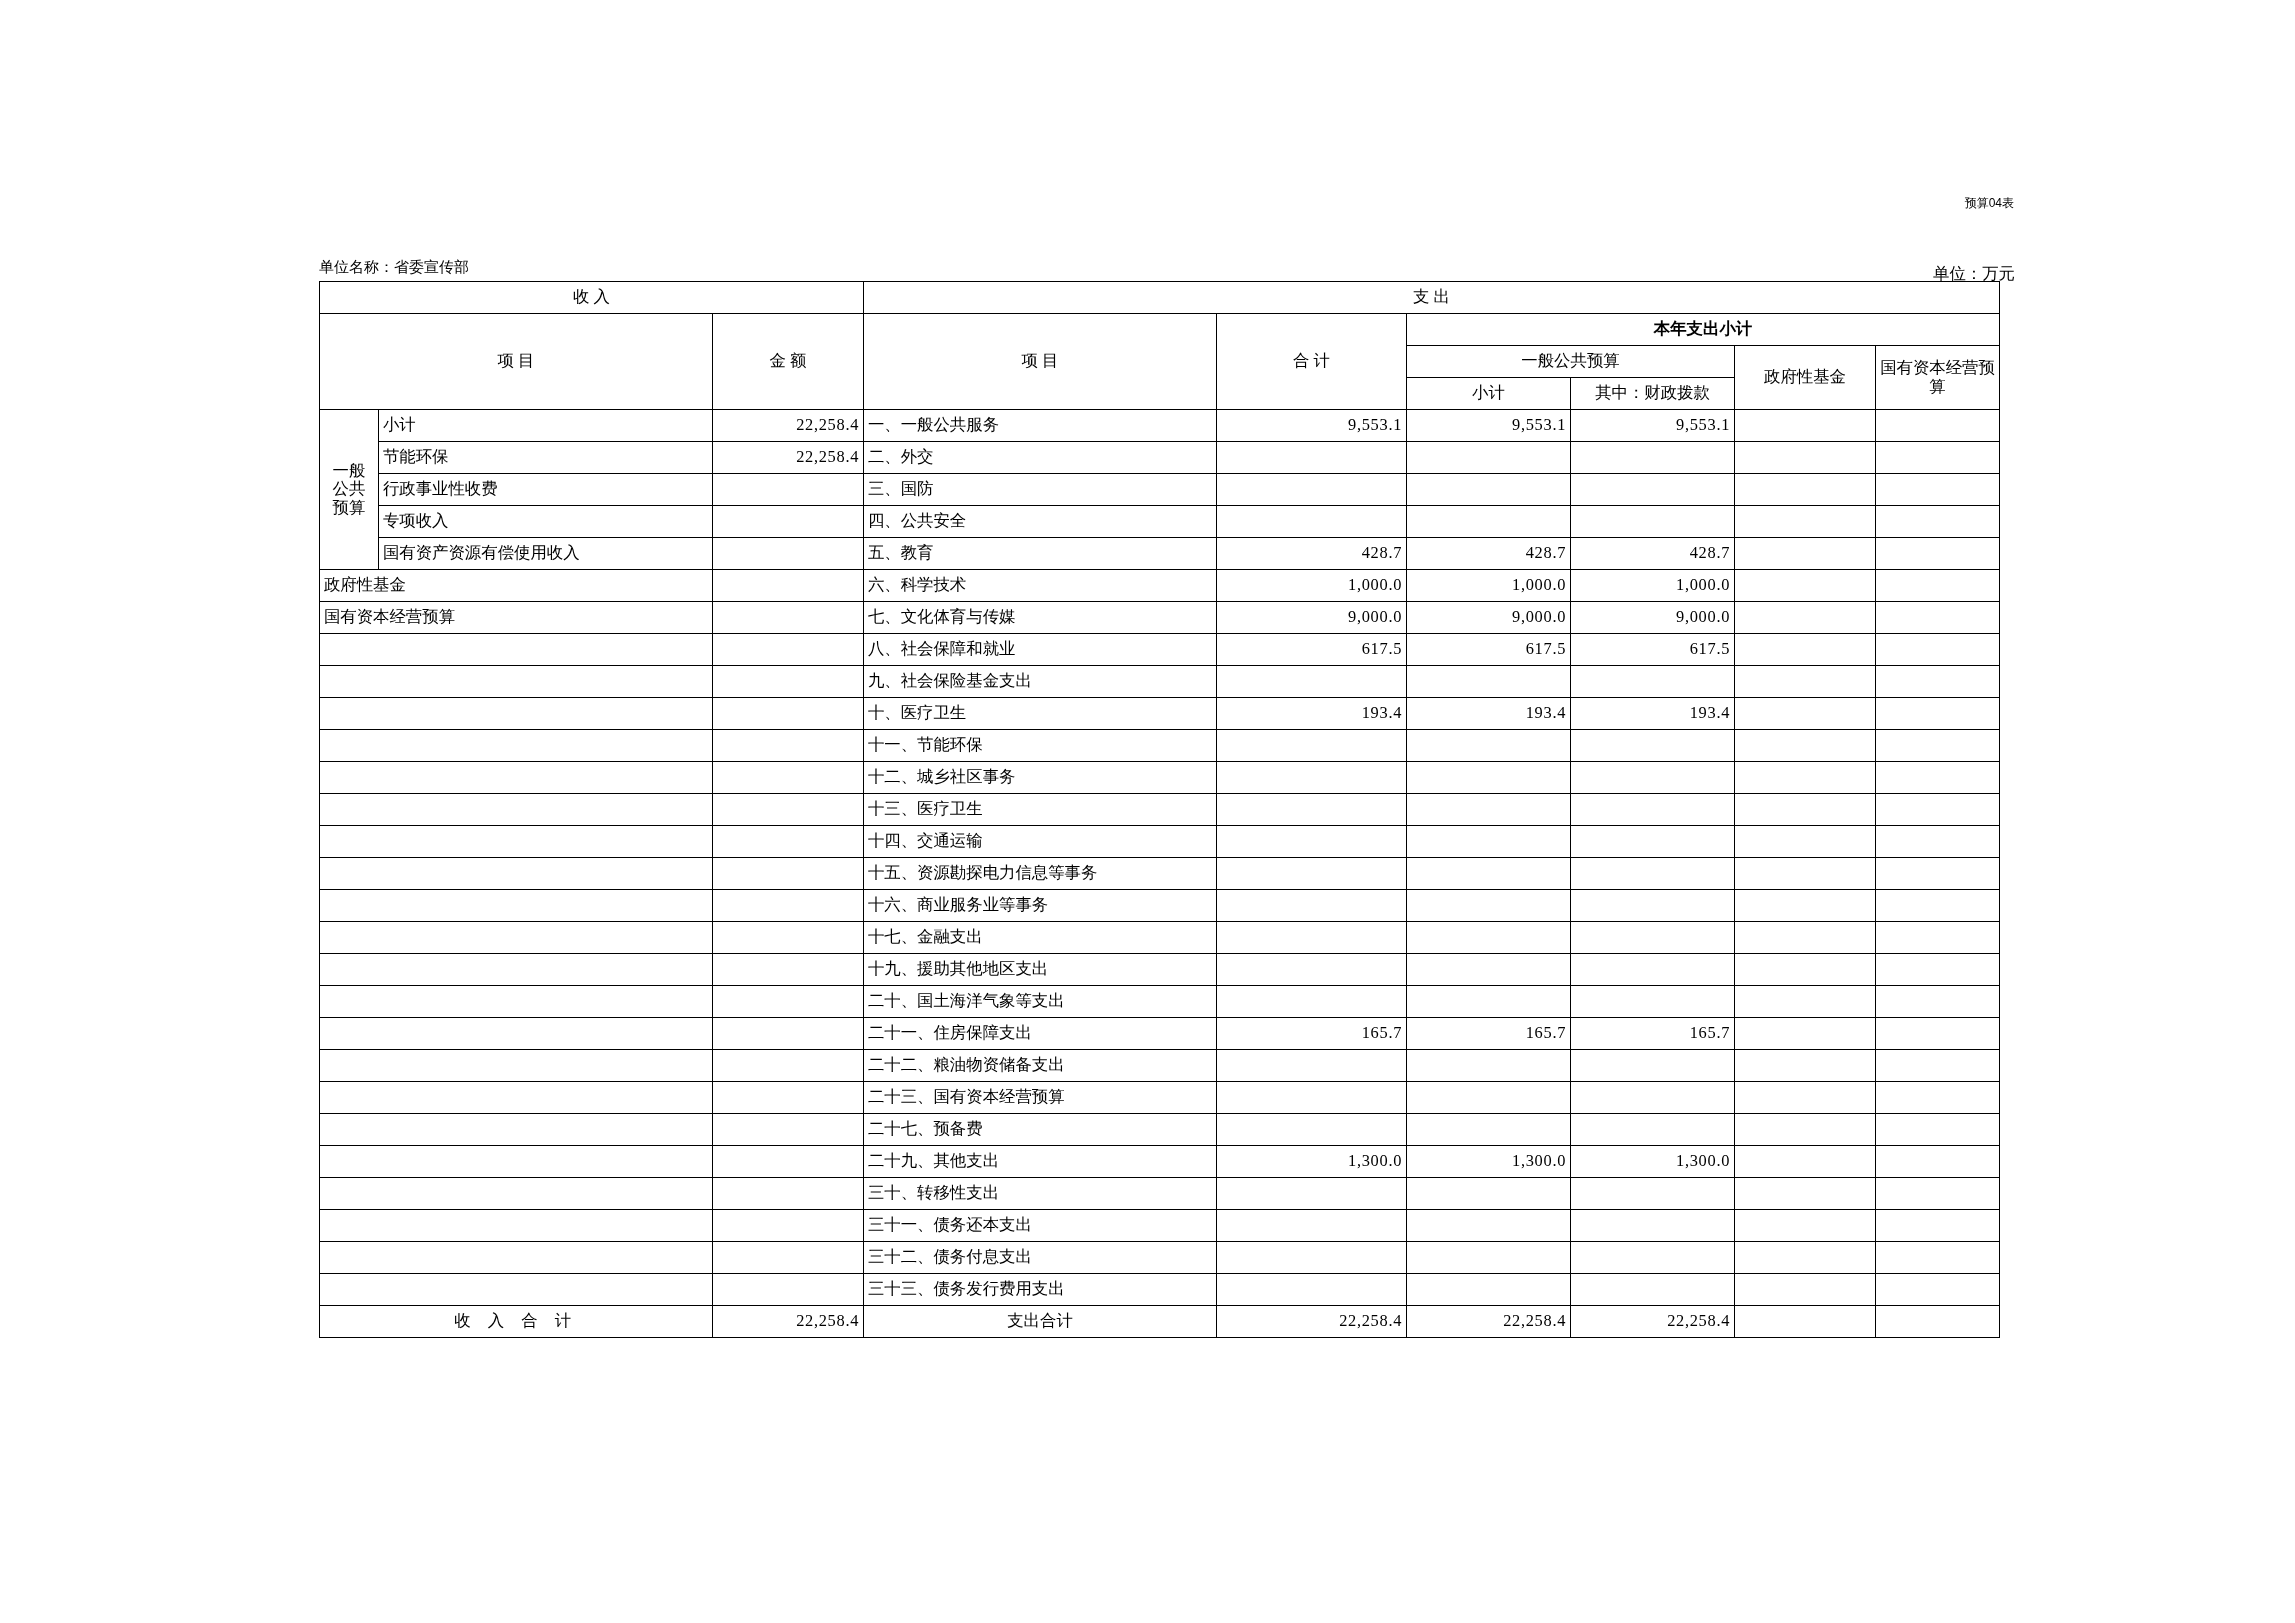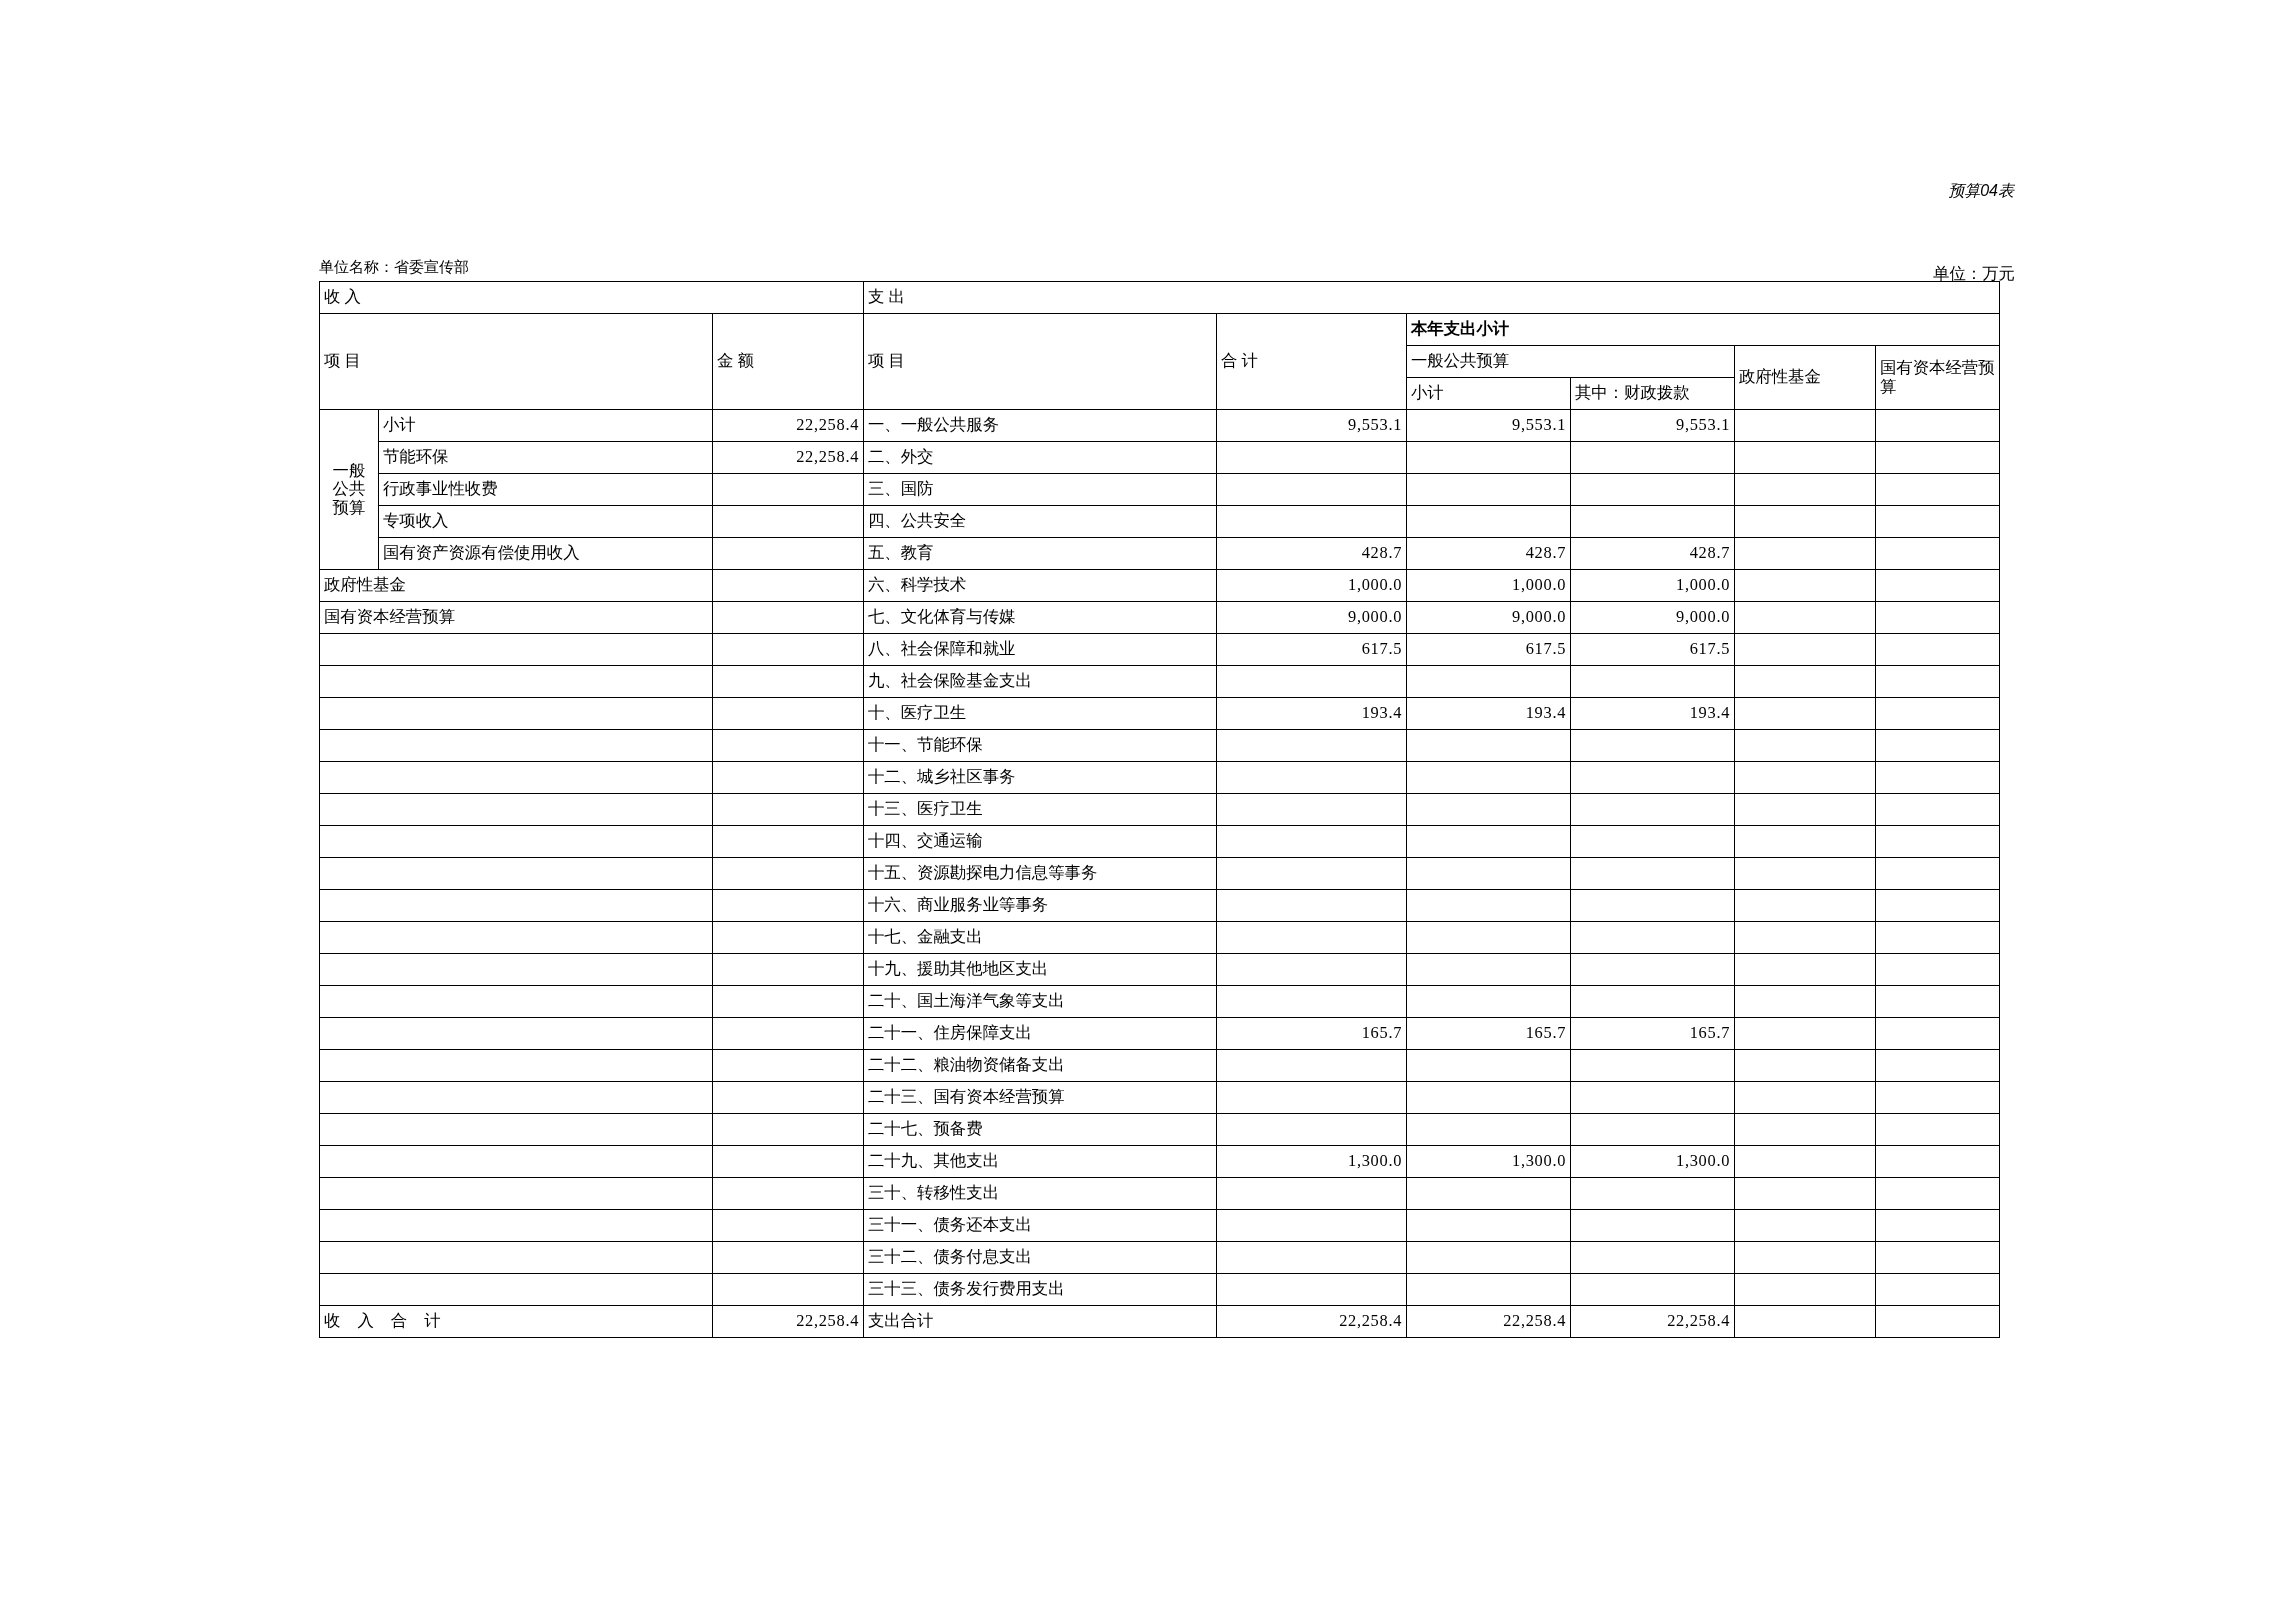--- a/index.html
+++ b/index.html
@@ -14,25 +14,24 @@
     color: #000000;
     position: relative;
   }
   .page {
     position: relative;
     width: 2295px;
     height: 1623px;
   }
   .form-no {
     position: absolute;
-    top: 181px;
+    top: 195px;
     right: 281px;
-    font-size: 16px;
+    font-size: 12px;
     font-family: "Liberation Sans", sans-serif;
-    font-style: italic;
   }
   .doc-title {
     position: absolute;
     top: 213px;
     left: 0;
     width: 2295px;
     text-align: center;
     font-size: 33px;
     font-weight: bold;
     font-family: "Liberation Serif", serif;
@@ -59,21 +58,21 @@
     font-size: 16.4px;
   }
   table.main td {
     border: 0.7px solid #000000;
     padding: 0 3.9px;
     height: 31px;
     vertical-align: middle;
     font-size: 16.4px;
     line-height: 1.1;
   }
-  .c-center { }
+  .c-center { text-align: center; }
   .c-right  { text-align: right; padding-right: 9.2px; }
   .c-left   { text-align: left; padding-left: 6.5px; }
   .bold { font-weight: bold; margin-left: 48px; }
   .num {
     font-family: "Liberation Serif", serif;
     letter-spacing: 0.7px;
   }
   .mid-sp { letter-spacing: 6.5px; }
   .vert-label {
     writing-mode: horizontal-tb;

